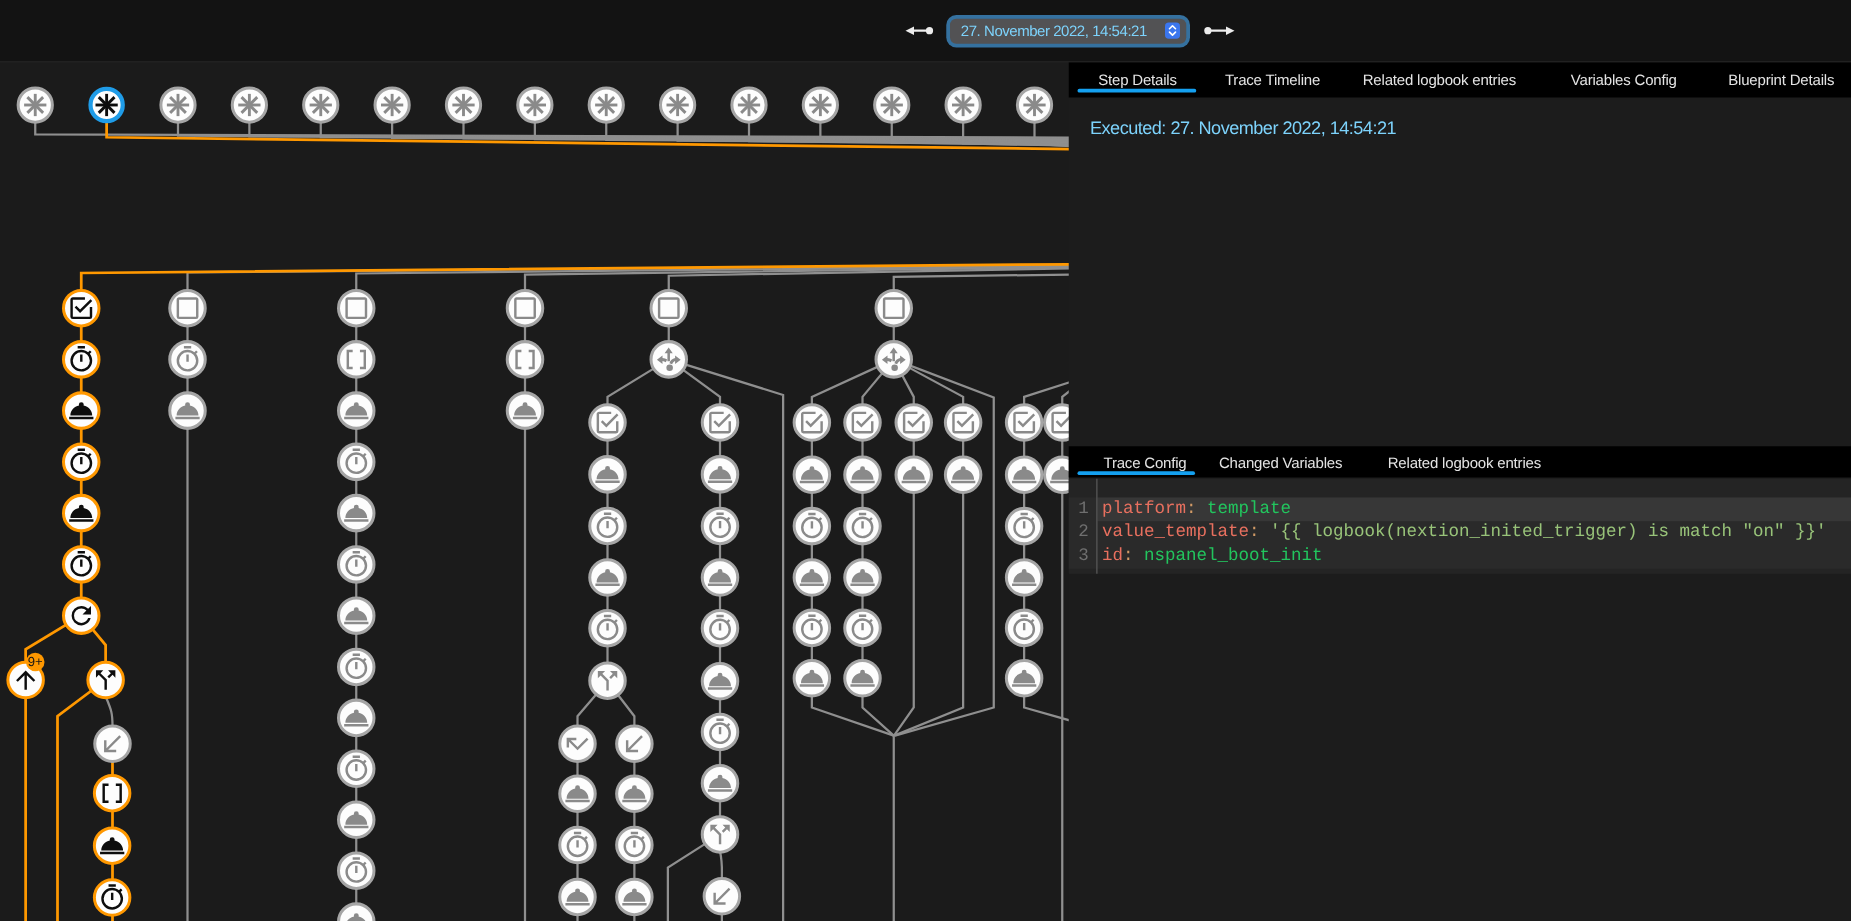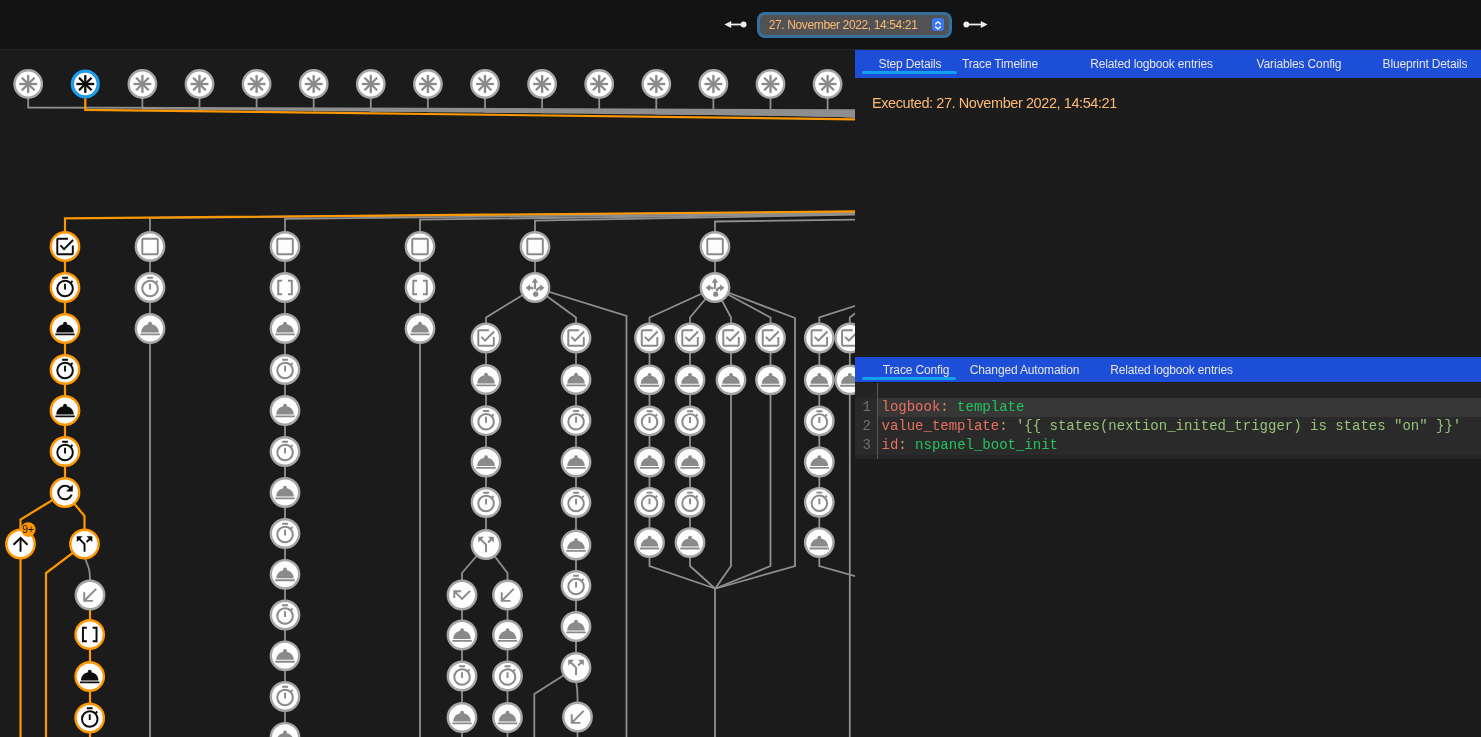--- a/index.html
+++ b/index.html
@@ -1,24 +1,24 @@
 <!DOCTYPE html>
 <html><head><meta charset="utf-8"><style>
 *{margin:0;padding:0;box-sizing:border-box}
 body{width:1481px;height:737px;background:#1b1b1b;font-family:"Liberation Sans",sans-serif;overflow:hidden;position:relative}
 #toolbar{position:absolute;left:0;top:0;width:1481px;height:50px;background:#131313;border-bottom:1px solid #272727}
 #selbox{position:absolute;left:760px;top:14.5px;width:189px;height:20px;background:#525254;border-radius:5px;box-shadow:0 0 0 3px #35719f}
-#selbox .txt{position:absolute;left:8.7px;top:0;height:20px;line-height:20px;font-size:12px;letter-spacing:-0.37px;color:#fdba74;white-space:nowrap}
+#selbox .txt{position:absolute;left:8.7px;top:0;height:20px;line-height:20px;font-size:12px;letter-spacing:-0.37px;color:#7dd3fc;white-space:nowrap}
 #stepper{position:absolute;right:5px;top:3.7px;width:12.2px;height:12.6px;border-radius:3px;background:#3b76ee}
 #graph{position:absolute;left:0;top:50px}
 #panel{position:absolute;left:855px;top:50px;width:626px;height:687px;background:#1c1c1c}
-.tabbar{position:absolute;left:0;width:626px;background:#1d4ed8}
+.tabbar{position:absolute;left:0;width:626px;background:#000000}
 .tab{position:absolute;transform:translateX(-50%);font-size:12px;letter-spacing:-0.15px;color:#e4e4e4;white-space:nowrap;top:50%;margin-top:-7px;line-height:14px}
 .underline{position:absolute;background:#14a0f0;height:3.2px;border-radius:2px}
-#exec{position:absolute;left:17px;top:45px;font-size:14.5px;letter-spacing:-0.42px;color:#fdba74}
+#exec{position:absolute;left:17px;top:45px;font-size:14.5px;letter-spacing:-0.42px;color:#7dd3fc}
 #editor{position:absolute;left:0;top:333px;width:626px;height:75.5px;background:#242424}
 #rows{position:absolute;left:0;top:14.5px;width:626px;height:57.5px;background:#2a2a2a}
 #activeline{position:absolute;left:23px;top:0;width:603px;height:19px;background:#373737}
 #gutrule{position:absolute;left:22px;top:0;width:1px;height:75.5px;background:#585858}
 .ln{position:absolute;width:16px;text-align:right;font-family:"Liberation Mono",monospace;font-size:14px;color:#6f6f6f;line-height:19px;left:0}
 .code{position:absolute;left:26.5px;font-family:"Liberation Mono",monospace;font-size:14px;line-height:19px;white-space:pre}
 .k{color:#e8705f}.c{color:#d19a66}.v{color:#22c55e}.s{color:#98c379}
 </style></head>
 <body>
 <svg id="graph" width="856" height="687" viewBox="0 50 856 687" xmlns="http://www.w3.org/2000/svg">
@@ -545,38 +545,38 @@
 <div id="selbox">
       <span class="txt">27. November 2022, 14:54:21</span>
 <div id="stepper"><svg width="12" height="13">
           <path d="M3.6,5 L6,2.6 L8.4,5 M3.6,7.7 L6,10.1 L8.4,7.7" stroke="#fff" stroke-width="1.3" fill="none" stroke-linecap="round" stroke-linejoin="round"></path>
         </svg></div>
 </div>
 </div>
 <div id="panel">
 <div class="tabbar" style="top:0;height:28px">
 <span class="tab" style="left:55px">Step Details</span>
-<span class="tab" style="left:145px">Trace Timeline</span>
+<span class="tab" style="left:163px">Trace Timeline</span>
 <span class="tab" style="left:296.5px">Related logbook entries</span>
 <span class="tab" style="left:444px">Variables Config</span>
 <span class="tab" style="left:570px">Blueprint Details</span>
 <div class="underline" style="left:7px;top:21px;width:95px"></div>
 </div>
 <div id="exec">Executed: 27. November 2022, 14:54:21</div>
 <div class="tabbar" style="top:307px;height:25px">
 <span class="tab" style="left:61px">Trace Config</span>
-<span class="tab" style="left:169.5px">Changed Automation</span>
+<span class="tab" style="left:169.5px">Changed Variables</span>
 <span class="tab" style="left:316.5px">Related logbook entries</span>
 <div class="underline" style="left:6.8px;top:19.6px;width:94.4px"></div>
 </div>
 <div id="editor">
 <div id="rows">
         <div id="activeline"></div>
       </div>
 <div id="gutrule"></div>
 <div class="ln" style="top:14.5px">1</div>
 <div class="ln" style="top:33.5px">2</div>
 <div class="ln" style="top:52.5px">3</div>
-<div class="code" style="top:14.5px"><span class="k">logbook</span><span class="c">:</span><span class="v"> template</span></div>
-<div class="code" style="top:33.5px"><span class="k">value_template</span><span class="c">:</span><span class="v"> </span><span class="s">'{{ states(nextion_inited_trigger) is states "on" }}'</span></div>
+<div class="code" style="top:14.5px"><span class="k">platform</span><span class="c">:</span><span class="v"> template</span></div>
+<div class="code" style="top:33.5px"><span class="k">value_template</span><span class="c">:</span><span class="v"> </span><span class="s">'{{ logbook(nextion_inited_trigger) is match "on" }}'</span></div>
 <div class="code" style="top:52.5px"><span class="k">id</span><span class="c">:</span><span class="v"> nspanel_boot_init</span></div>
 </div>
 </div>
 
 </body></html>

